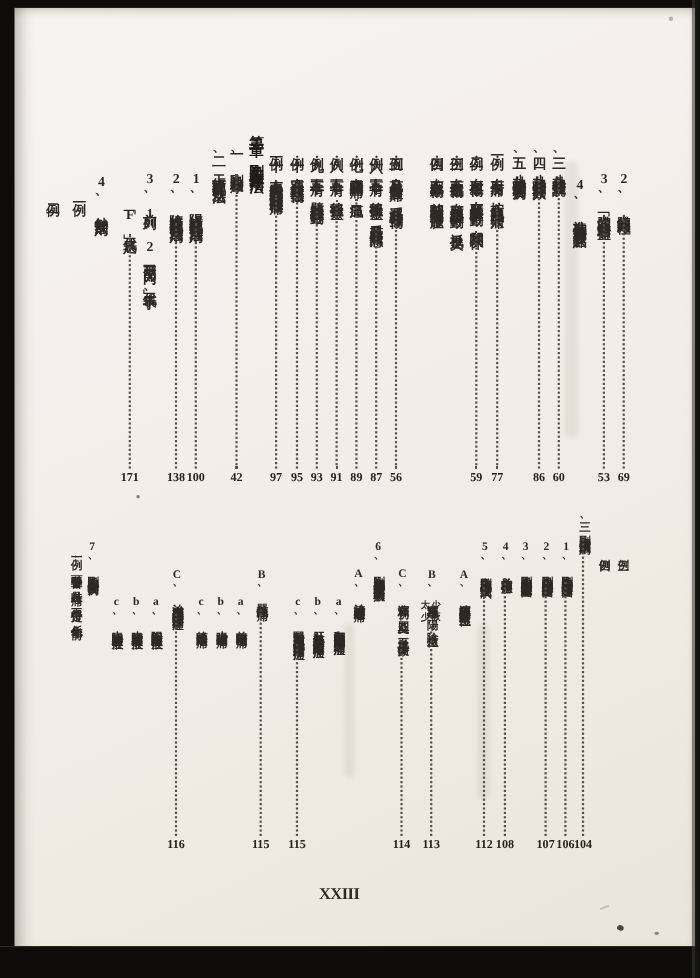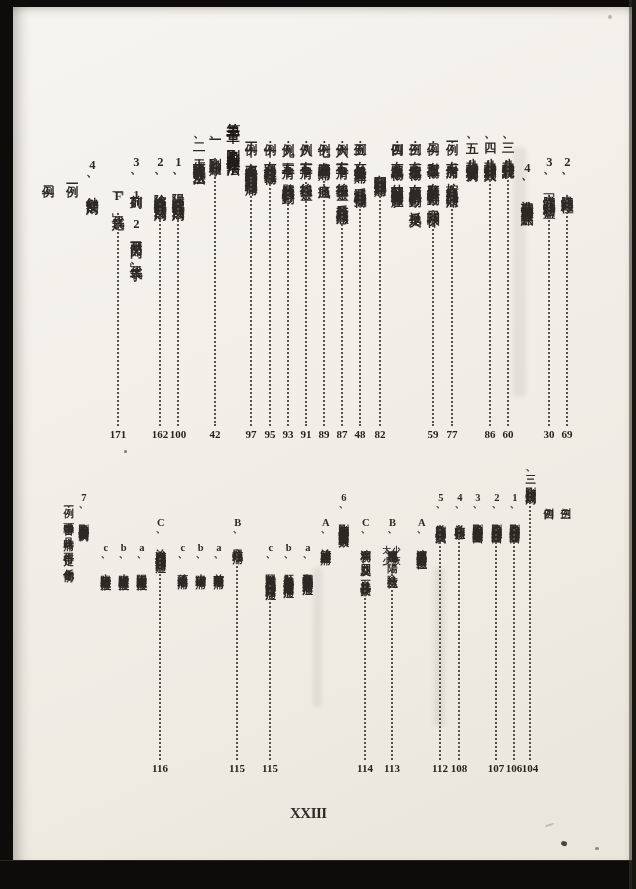--- a/index.html
+++ b/index.html
@@ -77,21 +77,21 @@
 
   <div id="toc-top" class="block block-top">
       <div class="toc-entry" style="left: 559px; top: 155px; height: 285px;">
         <div class="v-text">2、人體的太極</div>
         <div class="leader"></div>
         <div class="pg">69</div>
       </div>
       <div class="toc-entry" style="left: 541px; top: 155px; height: 285px;">
         <div class="v-text">3、人體的﹁八卦相盪﹂</div>
         <div class="leader"></div>
-        <div class="pg">30</div>
+        <div class="pg">53</div>
       </div>
       <div class="toc-entry" style="left: 519px; top: 161px;">
         <div class="v-text">4、準確針刺治療取穴點</div>
       </div>
       <div class="toc-entry" style="left: 500px; top: 133px; height: 307px;">
         <div class="v-text">三、八卦相盪淺說</div>
         <div class="leader"></div>
         <div class="pg">60</div>
       </div>
       <div class="toc-entry" style="left: 482px; top: 133px; height: 307px;">
@@ -111,29 +111,24 @@
         <div class="v-text">例二:左肘扭傷,左臂懸卦著不得動,哭鬧不休</div>
         <div class="leader"></div>
         <div class="pg">59</div>
       </div>
       <div class="toc-entry" style="left: 407px; top: 133px;">
         <div class="v-text">例三:右手腕扭傷,右臂腕懸掛不得動,祇是哭</div>
       </div>
       <div class="toc-entry" style="left: 389px; top: 133px;">
         <div class="v-text">例四:右腕上跌傷,外關至腕側有微腫,</div>
       </div>
-      <div class="toc-entry" style="left: 372px; top: 165px; height: 275px;">
-        <div class="v-text">內關靠腕側壓痛</div>
-        <div class="leader"></div>
-        <div class="pg">82</div>
-      </div>
       <div class="toc-entry" style="left: 352px; top: 133px; height: 307px;">
         <div class="v-text">例五:右足然谷骨腫痛,系運動碰撞傷</div>
         <div class="leader"></div>
-        <div class="pg">48</div>
+        <div class="pg">56</div>
       </div>
       <div class="toc-entry" style="left: 334px; top: 133px; height: 307px;">
         <div class="v-text">例六:右五十肩,後扭不靈,秉風穴有痛感</div>
         <div class="leader"></div>
         <div class="pg">87</div>
       </div>
       <div class="toc-entry" style="left: 316px; top: 133px; height: 307px;">
         <div class="v-text">例七:左膝腸關痛,痛風</div>
         <div class="leader"></div>
         <div class="pg">89</div>
@@ -170,21 +165,21 @@
         <div class="v-text">二、十二經腧穴配合六爻法</div>
       </div>
       <div class="toc-entry" style="left: 170px; top: 155px; height: 285px;">
         <div class="v-text">1、陽經腧穴配合六爻法則</div>
         <div class="leader"></div>
         <div class="pg">100</div>
       </div>
       <div class="toc-entry" style="left: 152px; top: 155px; height: 285px;">
         <div class="v-text">2、陰經腧穴配合六爻法則</div>
         <div class="leader"></div>
-        <div class="pg">162</div>
+        <div class="pg">138</div>
       </div>
       <div class="toc-entry" style="left: 128px; top: 155px;">
         <div class="v-text">3、前列1、2兩節內﹁H﹂代表手、</div>
       </div>
       <div class="toc-entry" style="left: 110px; top: 187px; height: 253px;">
         <div class="v-text">﹁F﹂代表足</div>
         <div class="leader"></div>
         <div class="pg">171</div>
       </div>
       <div class="toc-entry" style="left: 84px; top: 158px;">

